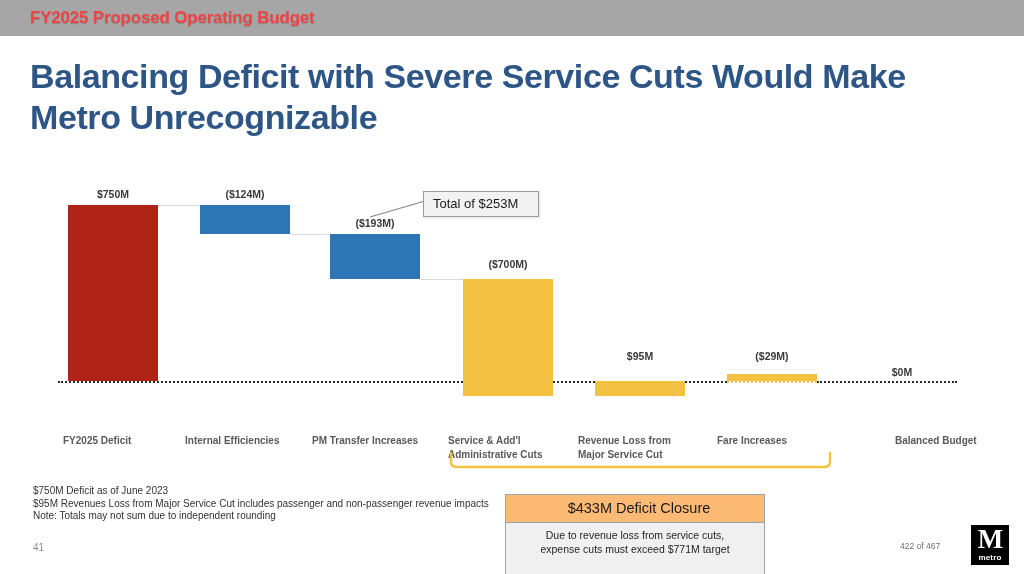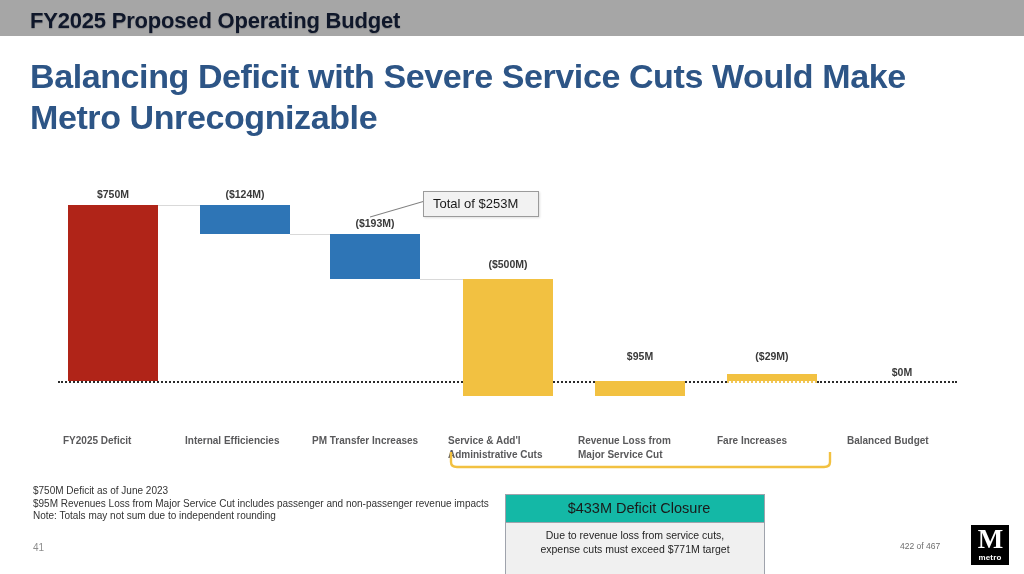--- a/index.html
+++ b/index.html
@@ -21,23 +21,23 @@
   
   #header-band {
     position: absolute;
     left: 0; top: 0;
     width: 1024px; height: 36px;
     background: #a6a6a6;
   }
   #header-title {
     position: absolute;
     left: 30px; top: 8px;
-    font-size: 22px;
-    font-weight: bold;
-    color: #0f172a;
+    font-size: 17px;
+    font-weight: bold;
+    color: #ef4444;
     letter-spacing: -0.2px;
     text-shadow: 0 1px 1px rgba(0,0,0,0.18);
     white-space: nowrap;
   }
 
   
   #slide-title {
     position: absolute;
     left: 30px; top: 56px;
     width: 960px;
@@ -133,21 +133,21 @@
     white-space: nowrap;
   }
 
   
   #closure-card {
     position: absolute;
     left: 505px; top: 494px;
     width: 260px;
   }
   #closure-head {
-    background: #14b8a6;
+    background: #fdba74;
     border: 1px solid #9fa3ac;
     font-size: 14.5px;
     color: #1a1a1a;
     text-align: center;
     padding: 5px 0 6px 8px;
   }
   #closure-body {
     background: #f0f0f0;
     border: 1px solid #9fa3ac;
     border-top: none;
@@ -211,21 +211,21 @@
 
     <div class="baseline-seg" style="left:58px;  top:381px; width:405px;"></div>
     <div class="baseline-seg" style="left:553px; top:381px; width:42px;"></div>
     <div class="baseline-seg" style="left:685px; top:381px; width:42px;"></div>
     <div class="baseline-seg" style="left:727px; top:381px; width:90px; border-top-color:#f0c75a;"></div>
     <div class="baseline-seg" style="left:817px; top:381px; width:140px;"></div>
 
     <div class="bar-label" style="left:68px;  top:188px; width:90px;">$750M</div>
     <div class="bar-label" style="left:200px; top:188px; width:90px;">($124M)</div>
     <div class="bar-label" style="left:330px; top:217px; width:90px;">($193M)</div>
-    <div class="bar-label" style="left:463px; top:258px; width:90px;">($500M)</div>
+    <div class="bar-label" style="left:463px; top:258px; width:90px;">($700M)</div>
     <div class="bar-label" style="left:595px; top:350px; width:90px;">$95M</div>
     <div class="bar-label" style="left:727px; top:350px; width:90px;">($29M)</div>
     <div class="bar-label" style="left:857px; top:366px; width:90px;">$0M</div>
 
     <div class="cat-label" style="left:63px;  top:434px; width:100px;">
       <div>FY2025 Deficit</div>
     </div>
     <div class="cat-label" style="left:185px; top:434px; width:120px;">
       <div>Internal Efficiencies</div>
     </div>
@@ -236,21 +236,21 @@
       <div>Service &amp; Add'l</div>
       <div>Administrative Cuts</div>
     </div>
     <div class="cat-label" style="left:578px; top:434px; width:126px;">
       <div>Revenue Loss from</div>
       <div>Major Service Cut</div>
     </div>
     <div class="cat-label" style="left:717px; top:434px; width:110px;">
       <div>Fare Increases</div>
     </div>
-    <div class="cat-label" style="left:847px; top:434px; width:110px;">
+    <div class="cat-label" style="left:895px; top:434px; width:110px;">
       <div>Balanced Budget</div>
     </div>
 
     <svg id="callout-line" viewBox="0 0 55 18">
       <line x1="0" y1="17" x2="55" y2="1" stroke="#808080" stroke-width="1.2"></line>
     </svg>
 
     <div id="callout-box">Total of $253M</div>
 
     <svg id="brace" viewBox="0 0 385 18" preserveAspectRatio="none">

